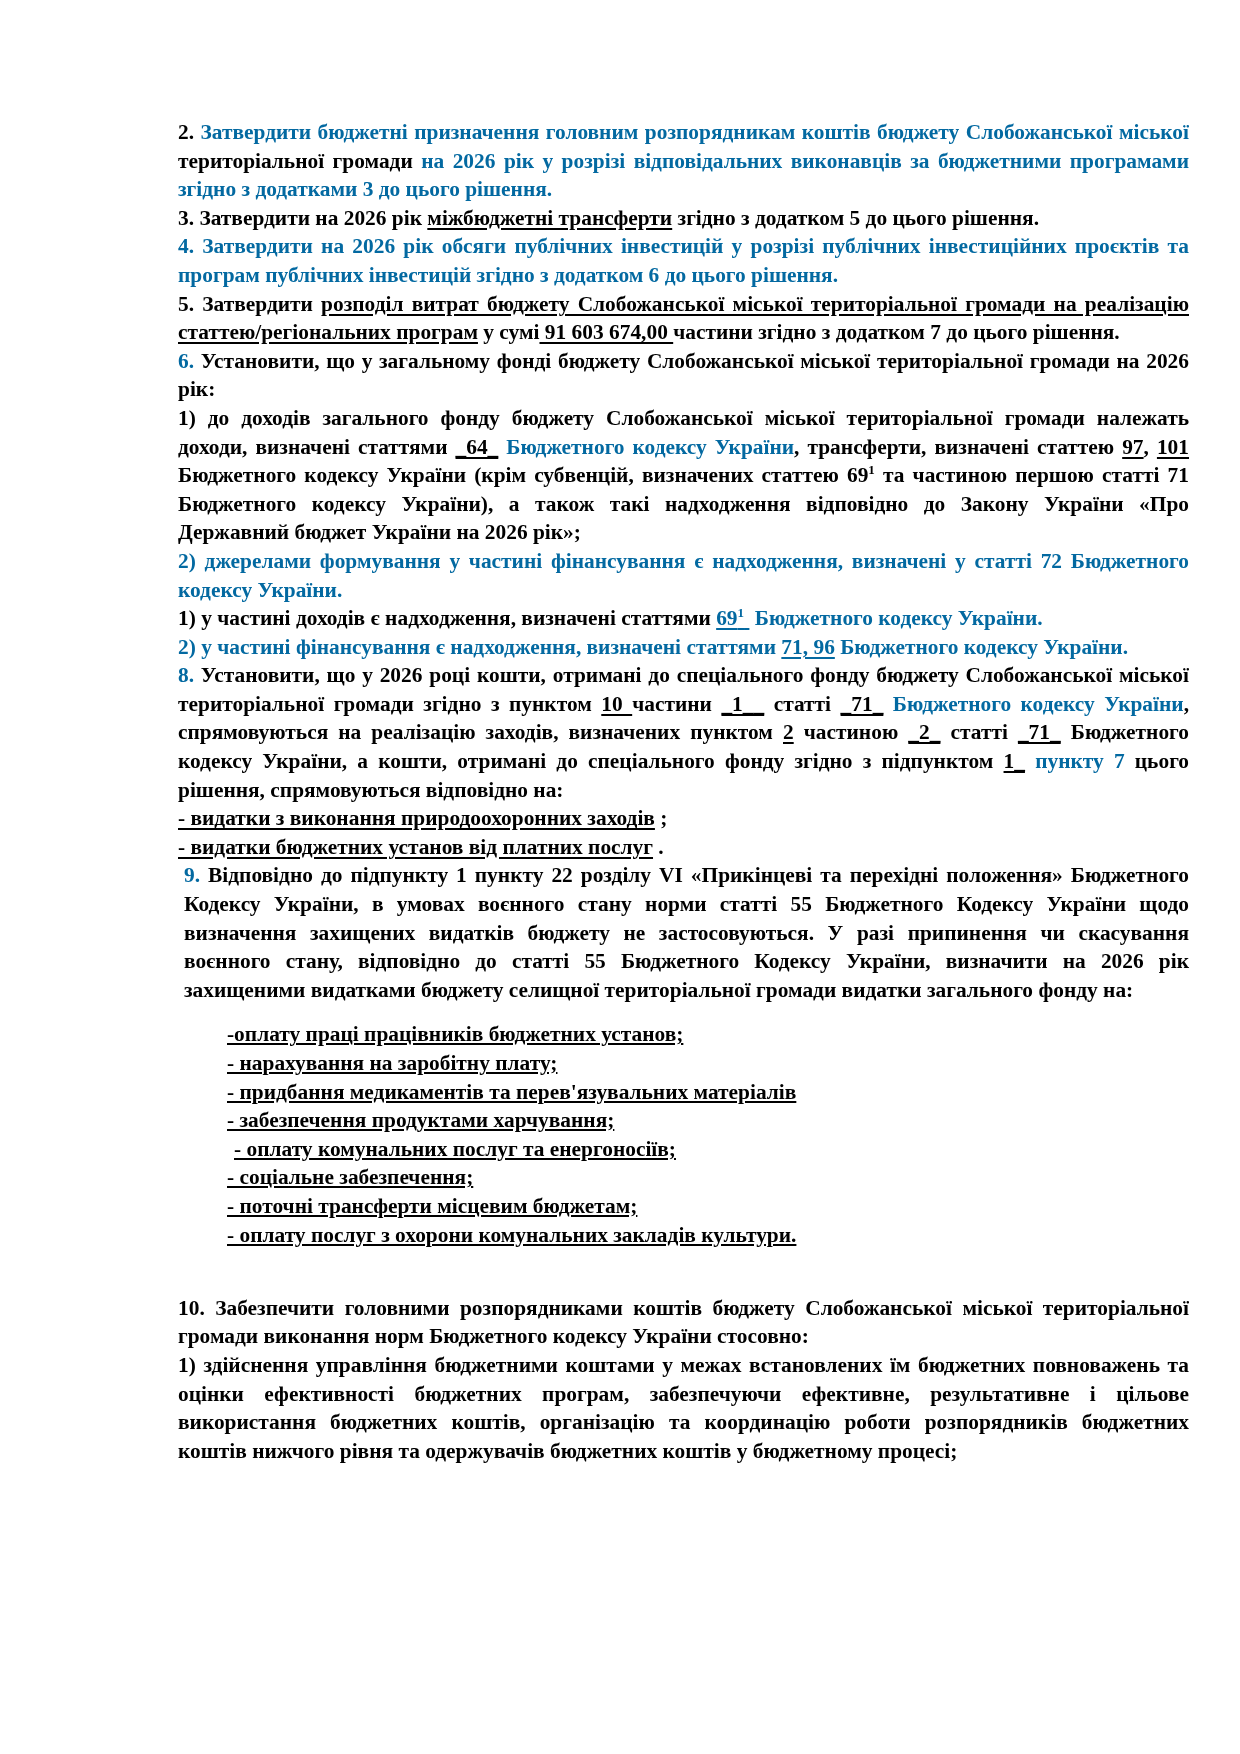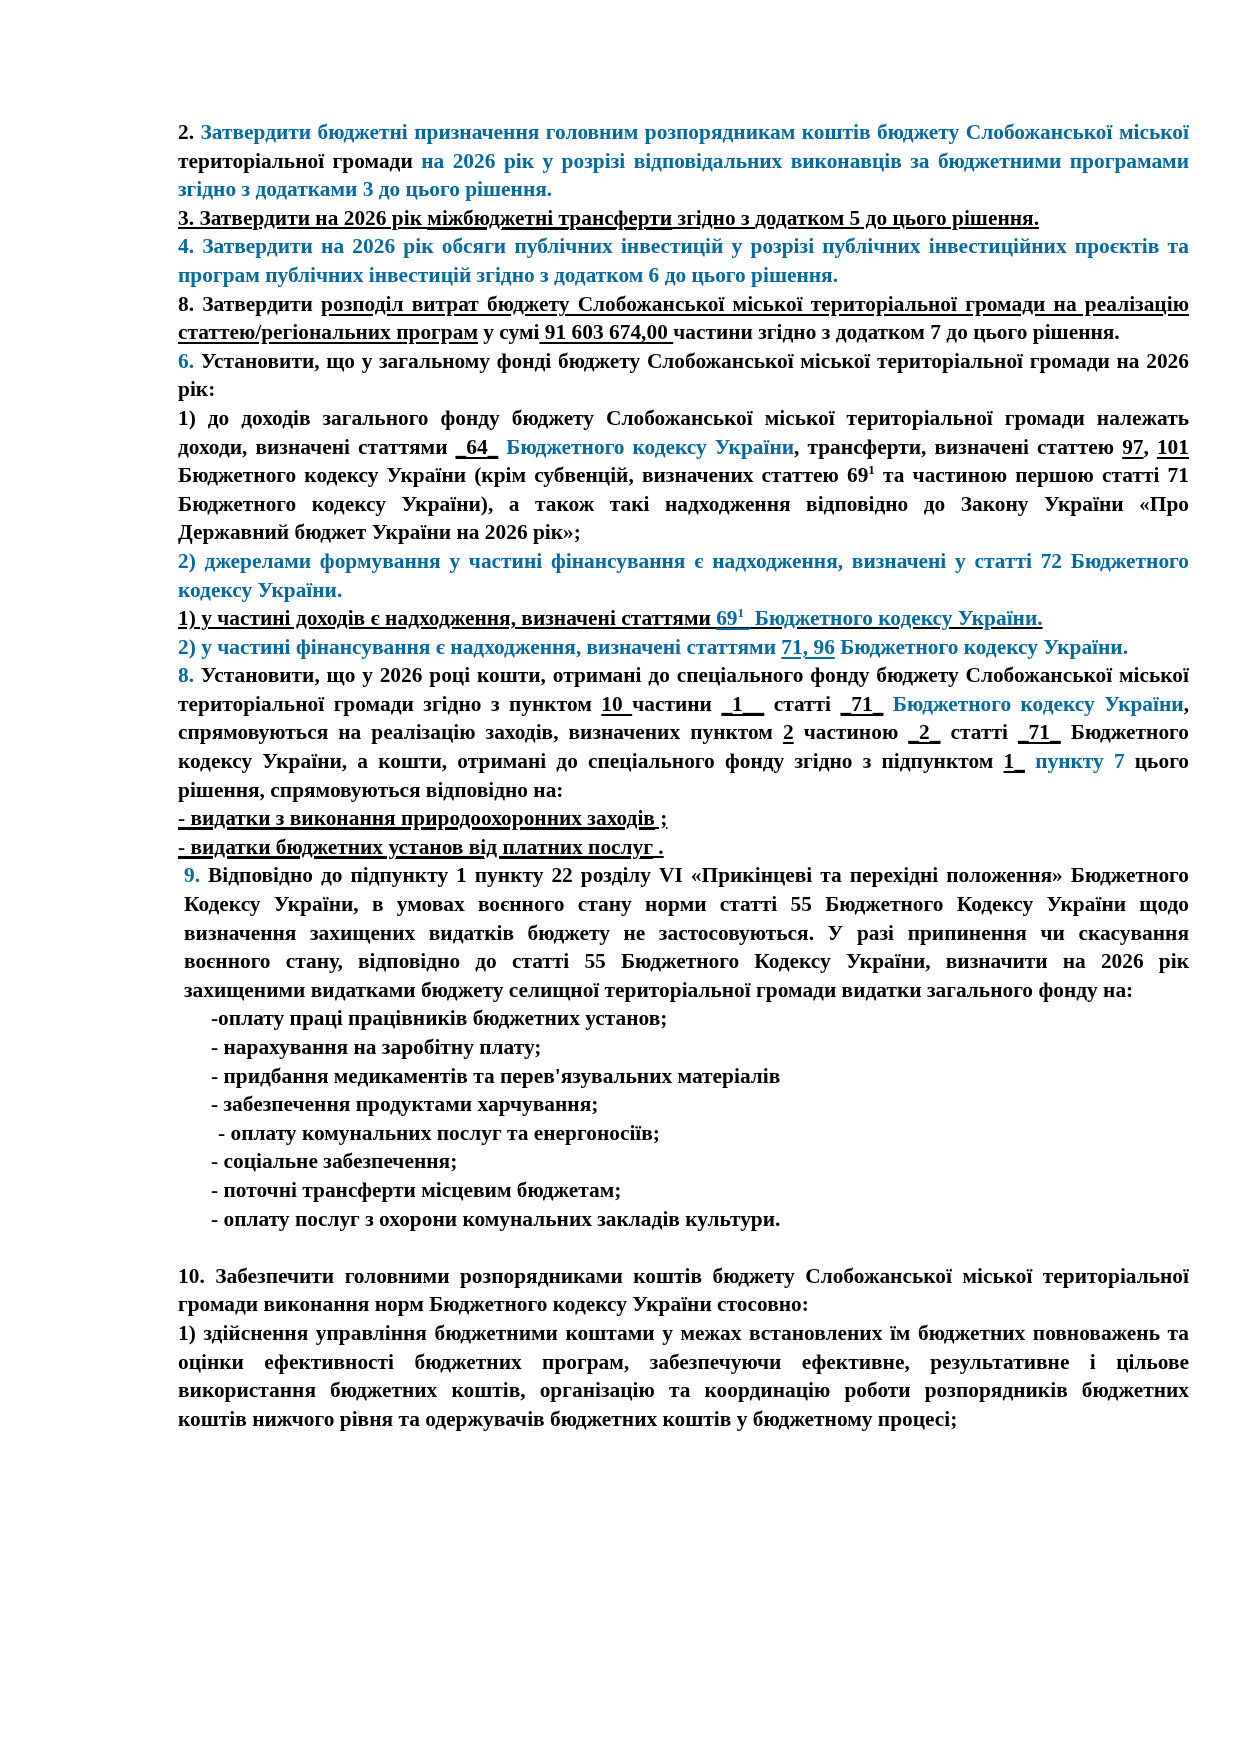--- a/index.html
+++ b/index.html
@@ -4,25 +4,25 @@
 <style>
   html, body { margin:0; padding:0; background:#ffffff; }
   body { width:1240px; height:1754px; position:relative; overflow:hidden; }
   .page {
     position:absolute; left:178px; top:118px; width:1011px;
     font-family:"Liberation Serif","DejaVu Serif",serif;
     font-size:21.4px; line-height:28.6px; color:#000;
     font-weight:bold;
   }
   .p { text-align:justify; margin:0; }
-  .p.last-left { text-align:left;text-decoration:underline; }
+  .p.last-left { text-align:left; }
   .blue { color:#0369a1; }
   .u { text-decoration:underline; text-decoration-thickness:2px; text-underline-offset:3px; }
   sup { font-size:13px; line-height:0; vertical-align:super; }
-  .list { margin:0; padding:0; list-style:none; }
+  .list { margin:16px; padding:0; list-style:none;text-decoration:underline; }
   .list li { padding-left:33px; margin:0; }
   .list li.shift { padding-left:40px; }
   .list li.first { padding-left:33px; }
   .gap { height:28.6px; }
   .ind9 { padding-left:6px; }
 </style>
 </head>
 <body>
 
 <div class="page">
@@ -33,21 +33,21 @@
 
   <p class="p last-left">
     <span>3. Затвердити на 2026 рік </span><span class="u">міжбюджетні трансферти</span><span> згідно з </span><span>додатком 5</span><span> до цього рішення.</span>
   </p>
 
   <p class="p blue">
     <span>4. Затвердити на 2026 рік обсяги публічних інвестицій у розрізі публічних інвестиційних проєктів та програм публічних інвестицій згідно з </span><span>додатком 6</span><span> до цього рішення.</span>
   </p>
 
   <p class="p">
-    <span>8. Затвердити </span><span class="u">розподіл витрат  бюджету Слобожанської міської територіальної громади на  реалізацію  статтею/регіональних  програм</span><span> у сумі</span><span class="u"> 91 603  674,00 </span><span>  частини згідно з </span><span>додатком 7</span><span> до цього рішення.</span>
+    <span>5. Затвердити </span><span class="u">розподіл витрат  бюджету Слобожанської міської територіальної громади на  реалізацію  статтею/регіональних  програм</span><span> у сумі</span><span class="u"> 91 603  674,00 </span><span>  частини згідно з </span><span>додатком 7</span><span> до цього рішення.</span>
   </p>
 
   <p class="p">
     <span class="blue">6.</span><span> Установити, що у загальному фонді бюджету Слобожанської міської територіальної громади на 2026 рік:</span>
   </p>
 
   <p class="p">
     <span>1) до доходів загального фонду бюджету Слобожанської міської територіальної громади належать доходи, визначені статтями </span><span class="u">_64_</span><span class="blue"> Бюджетного кодексу України</span><span>, трансферти, визначені статтею </span><span class="u">97</span><span>, </span><span class="u">101</span><span> Бюджетного кодексу України (крім субвенцій, визначених статтею 69</span><sup>1</sup><span> та частиною першою статті 71 Бюджетного кодексу України), а також такі надходження відповідно до Закону України «Про Державний бюджет України на 2026 рік»;</span>
   </p>
 

